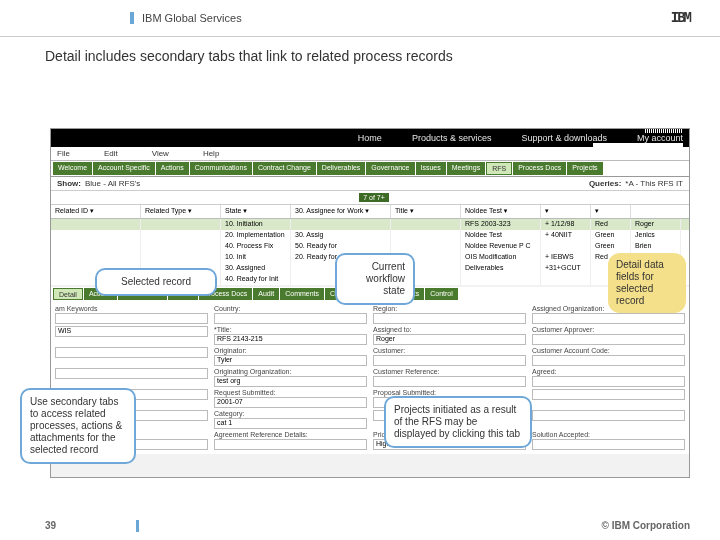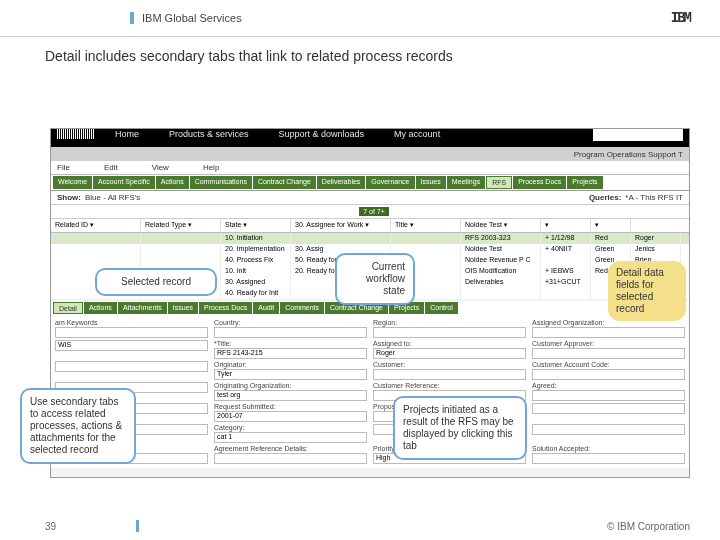--- a/index.html
+++ b/index.html
@@ -2,21 +2,21 @@
 <html><head>
 <meta charset="utf-8">
 <style>
   * { box-sizing: border-box; margin: 0; padding: 0; }
   body { width: 720px; height: 540px; font-family: Arial, sans-serif; background: #fff; position: relative; overflow: hidden; }
   .hdr { display: flex; align-items: center; height: 37px; padding: 0 30px 0 130px; border-bottom: 1px solid #ccc; }
   .hdr-bar { border-left: 4px solid #6ba7d6; padding-left: 8px; font-size: 11px; color: #444; }
   .hdr-logo { margin-left: auto; font-size: 14px; font-weight: bold; letter-spacing: -2px; color: #333; font-family: 'Courier New', monospace; }
   .title { padding: 10px 40px 2px 45px; font-size: 14px; color: #333; line-height: 1.3; }
   .shot { position: absolute; left: 50px; top: 128px; width: 640px; height: 350px; border: 1px solid #999; background: #f2f2f2; overflow: hidden; }
-  .blackbar { background: #000; color: #fff; height: 18px; display: flex; align-items: flex-start; padding: 0 6px; font-size: 9px; }
+  .blackbar { background: #000; color: #fff; height: 18px; display: flex; align-items: flex-end; padding: 0 6px; font-size: 9px; flex-direction: column; }
   .blackbar .logo { width: 38px; font-weight: bold; letter-spacing: -1px; background: repeating-linear-gradient(90deg,#fff,#fff 1px,#000 1px,#000 2px); height: 10px; }
   .blackbar .nav { margin-left: 20px; display: flex; gap: 30px; }
   .blackbar .nav span { opacity: .9; }
   .blackbar .search { margin-left: auto; background: #fff; width: 90px; height: 12px; }
   .graybar { background: #d0d0d0; height: 14px; font-size: 8px; display: flex; justify-content: flex-end; align-items: center; padding: 0 6px; color: #333; }
   .menubar { background: #fff; height: 14px; border-bottom: 1px solid #bbb; font-size: 8px; display: flex; gap: 34px; padding: 0 6px; align-items: center; color: #333; }
   .greentabs { background: #fff; height: 16px; display: flex; gap: 1px; font-size: 7px; padding: 1px 2px; border-bottom: 1px solid #999; }
   .gtab { background: #4a7a2e; color: #fff; padding: 2px 5px; white-space: nowrap; }
   .gtab.sel { background: #d0e8b8; color: #333; border: 1px solid #4a7a2e; }
   .rowbar { background: #fff; height: 14px; font-size: 8px; display: flex; align-items: center; padding: 0 6px; color: #333; border-bottom: 1px solid #ccc; justify-content: center; }
@@ -29,22 +29,22 @@
   .datarow div { padding: 1px 4px; border-right: 1px solid #eee; white-space: nowrap; overflow: hidden; }
   .c0{width:90px}.c1{width:80px}.c2{width:70px}.c3{width:100px}.c4{width:70px}.c5{width:80px}.c6{width:50px}.c7{width:40px}.c8{width:50px}
   .subtabs { background: #fff; height: 14px; display: flex; gap: 1px; font-size: 7px; padding: 1px 2px; margin-top: 2px; }
   .stab { background: #4a7a2e; color: #fff; padding: 2px 5px; white-space: nowrap; }
   .stab.sel { background: #d0e8b8; color: #333; border: 1px solid #4a7a2e; }
   .formarea { background: #fff; padding: 4px; font-size: 7px; display: grid; grid-template-columns: 1fr 1fr 1fr 1fr; gap: 2px 6px; }
   .fgrp { display: flex; flex-direction: column; gap: 1px; }
   .fgrp label { color: #444; }
   .fgrp .inp { background: #fff; border: 1px solid #bbb; height: 11px; padding: 0 2px; font-size: 7px; }
   .callout { position: absolute; background: #fff; border: 2px solid #6fa8d8; border-radius: 10px; padding: 6px 8px; font-size: 10px; color: #333; line-height: 1.2; z-index: 10; }
-  .callout.yellow { background: #f4e08a; border: none; border-radius: 12px; margin-top: 8px; }
-  .footer { position: absolute; bottom: 8px; left: 0; right: 0; display: flex; align-items: center; padding: 0 30px 0 45px; font-size: 10px; color: #666; }
+  .callout.yellow { background: #f4e08a; border: none; border-radius: 12px; }
+  .footer { position: absolute; bottom: 8px; left: 0; right: 0; display: flex; align-items: flex-start; padding: 0 30px 0 45px; font-size: 10px; color: #666; font-weight: bold; }
   .footer .bar { margin-left: 80px; border-left: 3px solid #6ba7d6; height: 12px; }
   .footer .copy { margin-left: auto; }
 </style>
 </head>
 <body>
 
 <div class="hdr">
   <div class="hdr-bar">IBM Global Services</div>
   <div class="hdr-logo">IBM</div>
 </div>
@@ -56,23 +56,20 @@
 <div class="shot">
   <div class="blackbar">
     <div class="logo"></div>
     <div class="nav">
       <span>Home</span>
       <span>Products &amp; services</span>
       <span>Support &amp; downloads</span>
       <span>My account</span>
     </div>
     <div class="search"></div>
-  </div>
-  <div class="graybar">
-    <span>Program Operations Support T</span>
   </div>
   <div class="menubar">
     <span>File</span>
     <span>Edit</span>
     <span>View</span>
     <span>Help</span>
   </div>
   <div class="greentabs" id="gtabs">
       <span class="gtab">Welcome</span>
       <span class="gtab">Account Specific</span>
@@ -292,19 +289,19 @@
         <label>Solution Accepted:</label>
         <div class="inp"></div>
       </div>
     </div>
 </div>
 
 <div class="callout" style="left:95px;top:268px;width:122px;text-align:center">Selected record</div>
 <div class="callout" style="left:335px;top:253px;width:80px;text-align:right">Current workflow state</div>
 <div class="callout yellow" style="left:608px;top:253px;width:78px">Detail data fields for selected record</div>
 <div class="callout" style="left:20px;top:388px;width:116px">Use secondary tabs to access related processes, actions &amp; attachments for the selected record</div>
-<div class="callout" style="left:393px;top:396px;width:134px">Projects initiated as a result of the RFS may be displayed by clicking this tab</div>
+<div class="callout" style="left:384px;top:396px;width:148px">Projects initiated as a result of the RFS may be displayed by clicking this tab</div>
 
 <div class="footer">
   <span>39</span>
   <span class="bar"></span>
   <span class="copy">© IBM Corporation</span>
 </div>
 
 </body></html>

